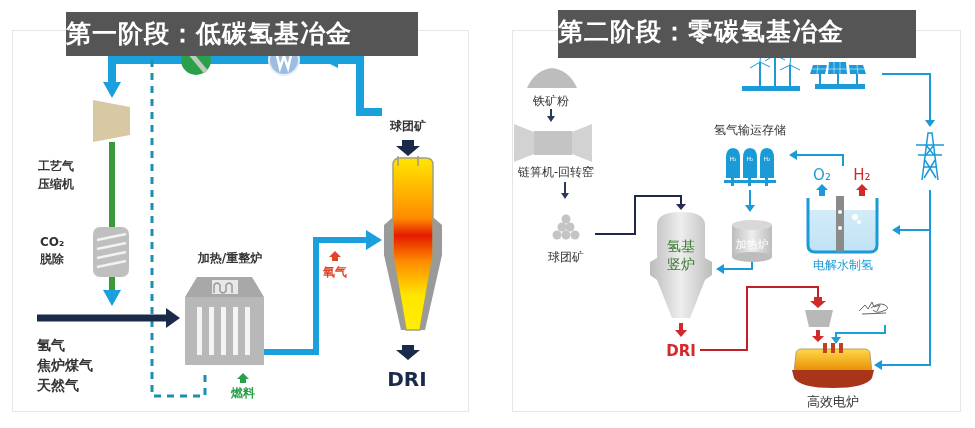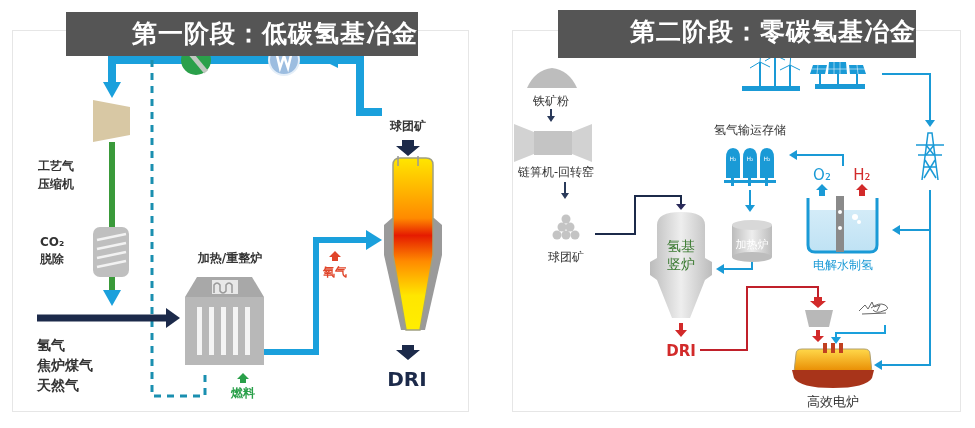--- a/index.html
+++ b/index.html
@@ -1,18 +1,18 @@
 <!DOCTYPE html>
 <html><head>
 <meta charset="utf-8">
 <style>
   html,body{margin:0;padding:0;background:#fff;}
   body{width:975px;height:428px;position:relative;overflow:hidden;font-family:"DejaVu Sans",sans-serif;}
   .panel{position:absolute;border:1px solid #e6e6e6;background:#fff;}
-  .banner{position:absolute;background:#555555;color:#fff;font-size:25px;font-weight:bold;text-align:right;line-height:44px;letter-spacing:1px;}
+  .banner{position:absolute;background:#555555;color:#fff;font-size:25px;font-weight:bold;text-align:left;line-height:44px;letter-spacing:1px;}
   svg{position:absolute;left:0;top:0;}
   .lbl{font-family:"DejaVu Sans",sans-serif;font-weight:bold;}
   .serif{font-family:"DejaVu Serif",serif;}
 </style>
 </head>
 <body>
 
 <div class="panel" style="left:12px;top:30px;width:455px;height:380px;"></div>
 <div class="panel" style="left:512px;top:30px;width:447px;height:380px;"></div>
 

